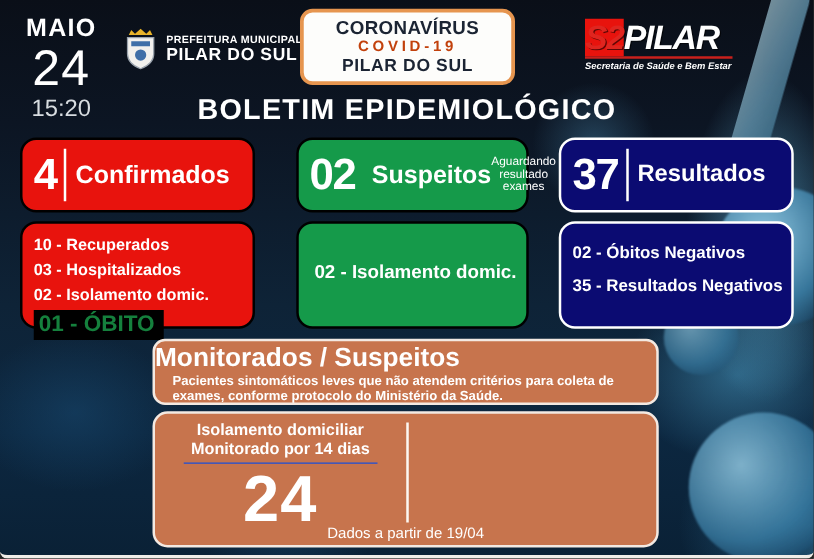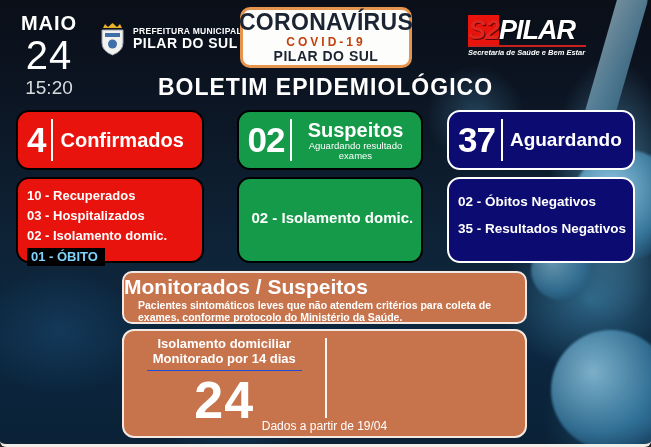--- a/index.html
+++ b/index.html
@@ -47,21 +47,21 @@
   .citylogo .txt { color:#fff; line-height:1.1; }
   .citylogo .txt .l1 { font-size:8.5px; font-weight:bold; letter-spacing:.3px; }
   .citylogo .txt .l2 { font-size:14px; font-weight:bold; letter-spacing:.5px; }
 
   .covidbox {
     position:absolute; left:240px; top:7px; width:172px; height:61px;
     background:#fdfdfb; border:3px solid #e6954f; border-radius:10px;
     display:flex; flex-direction:column; align-items:center; justify-content:center;
     line-height:1.12;
   }
-  .covidbox .c1 { font-size:23px; font-weight:800; color:#1b2433; letter-spacing:.3px; }
+  .covidbox .c1 { font-size:15px; font-weight:800; color:#1b2433; letter-spacing:.3px; }
   .covidbox .c2 { font-size:12px; font-weight:800; color:#c2410c; letter-spacing:3px; }
   .covidbox .c3 { font-size:14px; font-weight:800; color:#1b2433; letter-spacing:.5px; }
 
   .s2abes { position:absolute; left:468px; top:17px; width:118px; text-align:left; font-style:italic; }
   .s2abes .name { font-size:27px; font-weight:800; line-height:1; letter-spacing:-1px; text-shadow:1px 1px 0 rgba(0,0,0,.6); }
   .s2abes .name .red { color:#e0251f; }
   .s2abes .name .white { color:#fff; }
   .s2abes .tagline { margin-top:1px; border-top:2px solid #c8201c; color:#fff; font-size:7.5px; font-weight:bold; padding-top:1px; white-space:nowrap; }
 
   .page-title {
@@ -71,25 +71,25 @@
 
   
   .cards { position:absolute; top:110px; left:16px; width:619px; display:flex; justify-content:space-between; }
   .card-col { width:188px; }
   .cc2 { width:186px; margin-left:8px; }
   .box { border-radius:13px; border:2px solid #000; color:#fff; }
   .hdr { height:60px; display:flex; align-items:center; padding:0 9px; }
   .hdr .num { font-size:35px; font-weight:800; letter-spacing:-1px; }
   .hdr .vline { width:2px; align-self:stretch; margin:7px 7px 7px 6px; background:#fff; }
   .hdr .lbl { font-size:20px; font-weight:800; }
-  .hdr .lblwrap { display:flex; flex-direction:column; align-items:center; flex:1; line-height:1.05; }
+  .hdr .lblwrap { display:flex; flex-direction:row; align-items:center; flex:1; line-height:1.05; }
   .hdr .sublbl { font-size:9.5px; font-weight:normal; text-align:center; }
   .det { margin-top:7px; height:86px; padding:9px 9px; font-size:13px; font-weight:bold; }
   .det .line { margin-bottom:5px; white-space:nowrap; }
-  .chip { display:inline-block; background:#000; color:#7dd3fc; padding:1px 7px 2px 4px; font-size:13px; font-weight:bold; }
+  .chip { display:inline-block; background:#000; color:#15803d; padding:1px 7px 2px 4px; font-size:18px; font-weight:bold; }
 
   .red  { background:#e8130d; }
   .green{ background:#159a4a; }
   .navy { background:#0b0b72; border-color:#fff !important; }
 
   .det-green { display:flex; align-items:flex-start; padding-top:30px; padding-left:13px; font-size:15px; }
   .det-navy .line { margin-top:6px; margin-bottom:12px; font-size:13.5px; }
 
   
   .mon-title-box {
@@ -181,21 +181,21 @@
       </div>
       <div class="box det det-green green">
         <div class="line">02 - Isolamento domic.</div>
       </div>
     </div>
 
     <div class="card-col">
       <div class="box hdr navy">
         <span class="num">37</span>
         <span class="vline"></span>
-        <span class="lbl" style="font-size:19px;">Aguardando</span>
+        <span class="lbl" style="font-size:19px;">Resultados</span>
       </div>
       <div class="box det det-navy navy">
         <div class="line">02 - Óbitos Negativos</div>
         <div class="line">35 - Resultados Negativos</div>
       </div>
     </div>
   </div>
 
   <div class="mon-title-box">
     <div class="t">Monitorados / Suspeitos</div>

